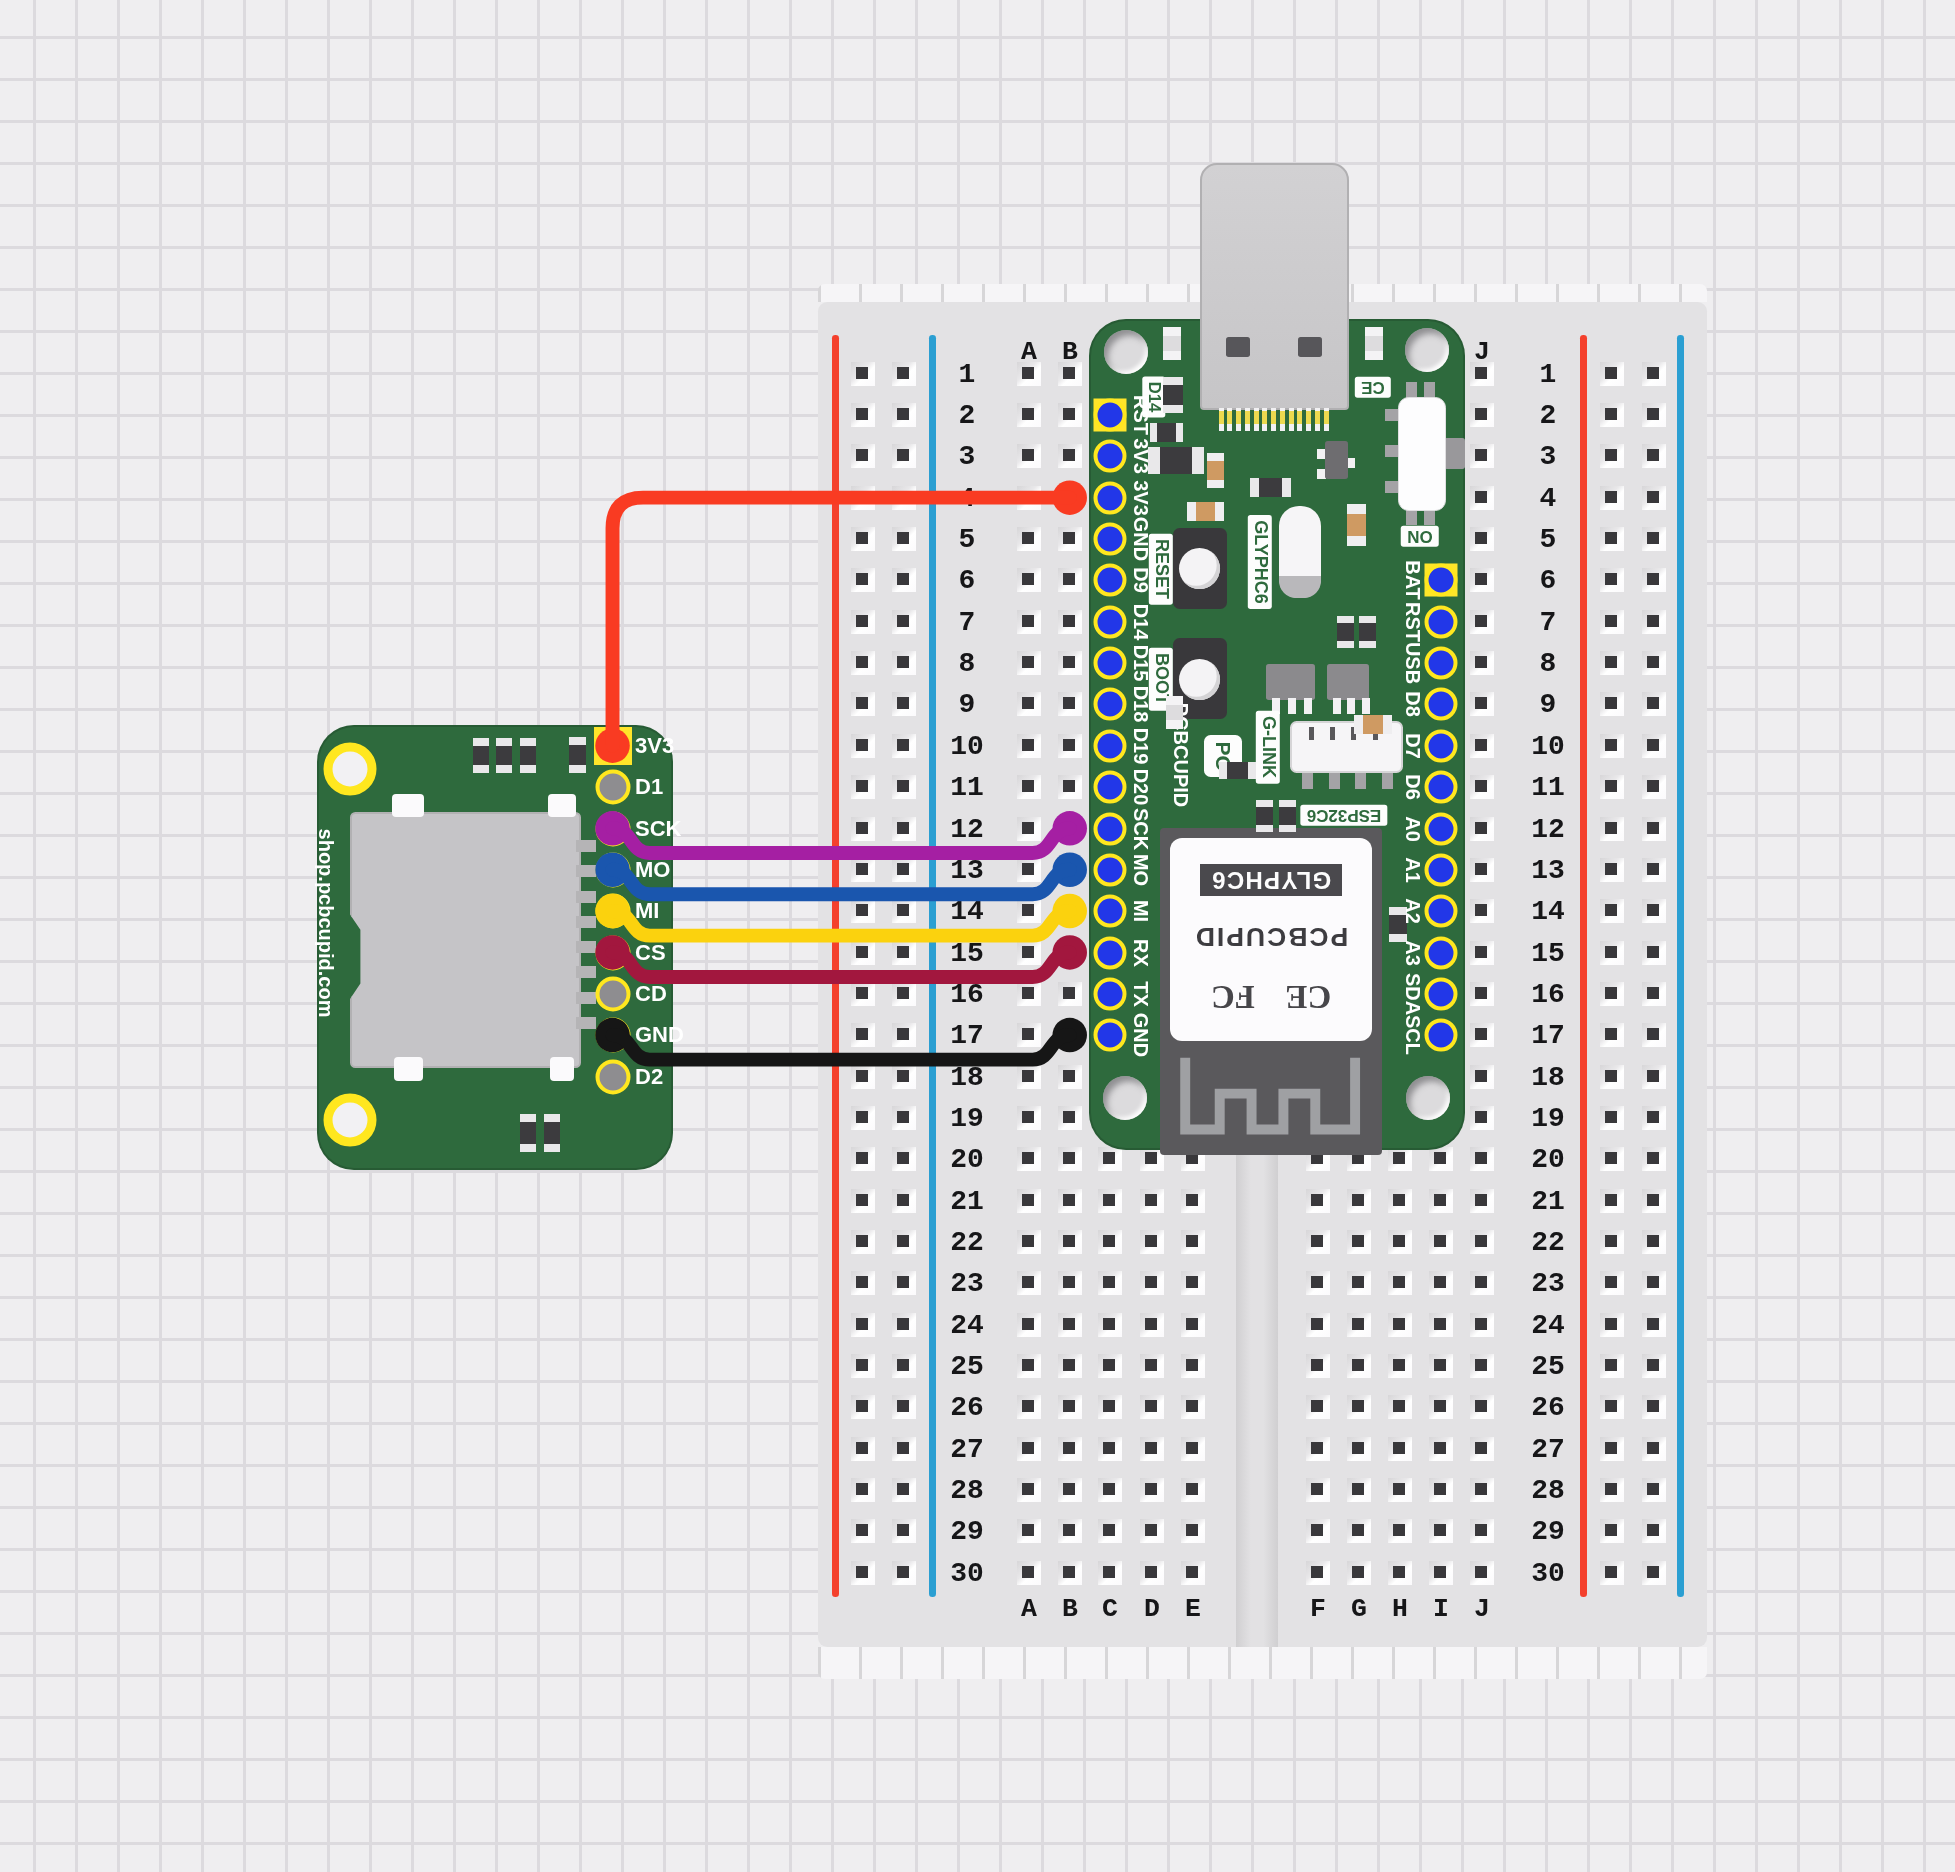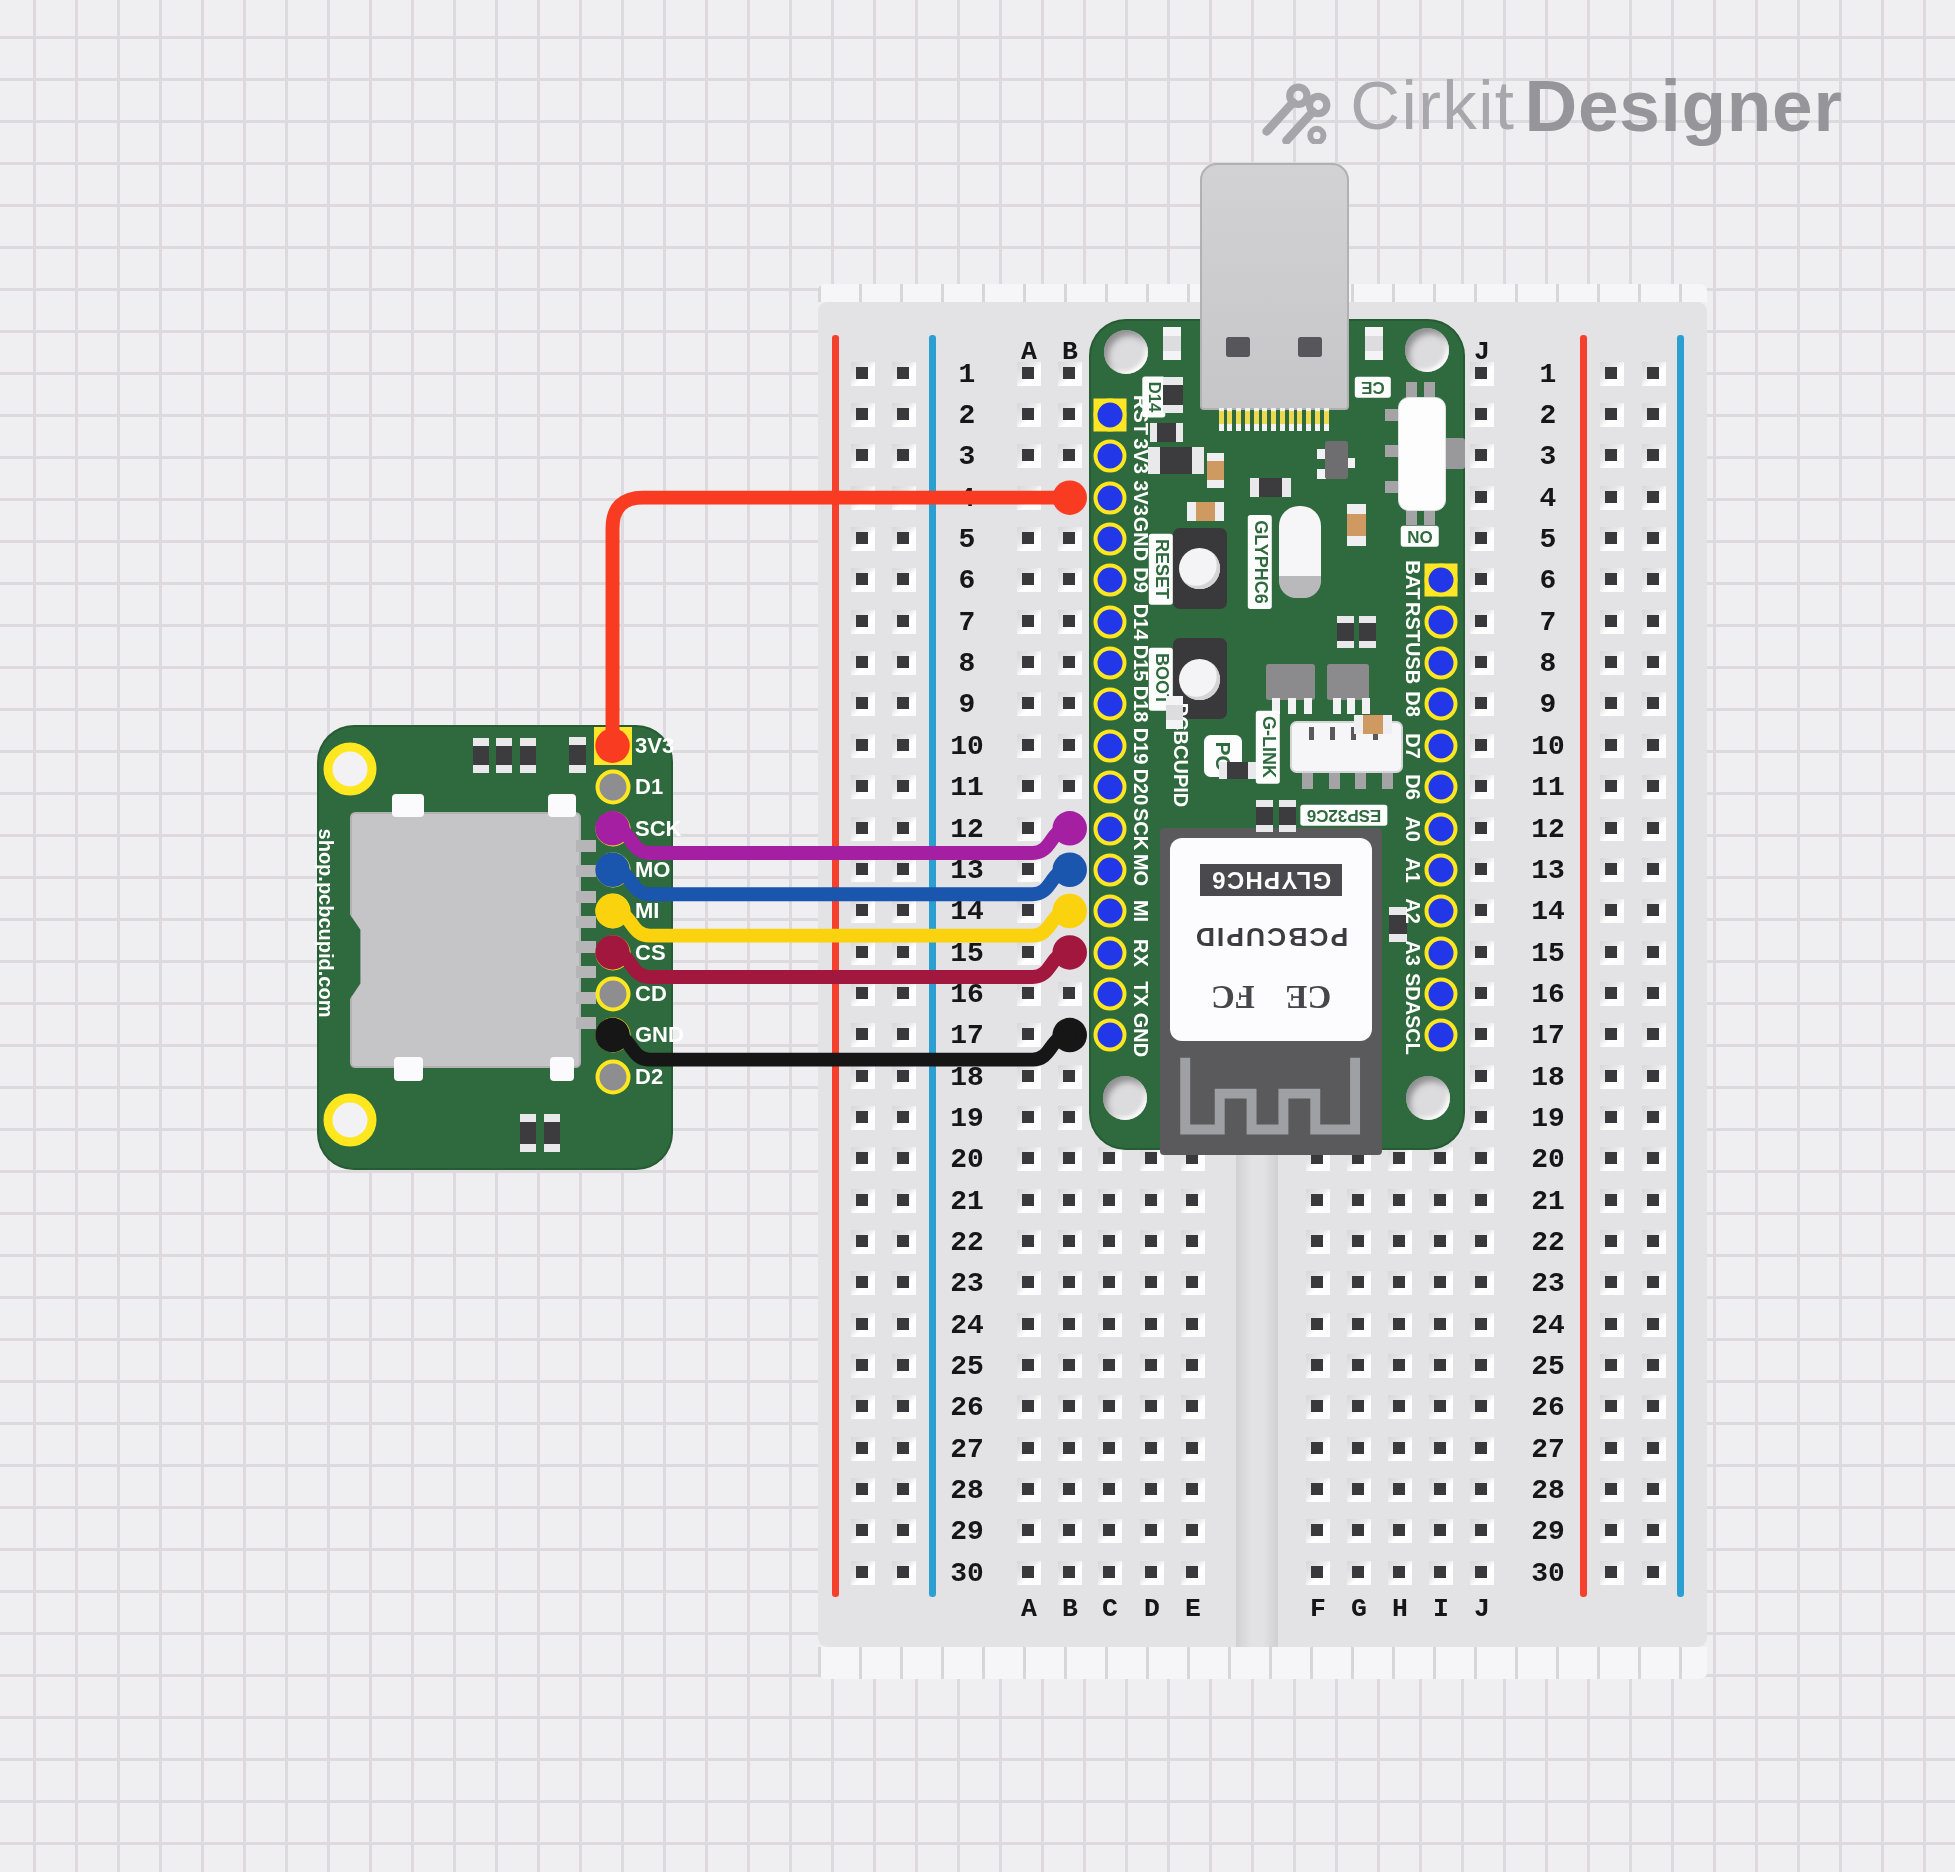--- a/index.html
+++ b/index.html
@@ -58,33 +58,20 @@
   #sticker-inner .marks{display:flex;gap:30.5px;font-size:33px;font-weight:bold;color:#47464a;font-family:"Liberation Serif",serif;}
   #sticker-inner .brand{font-size:26.5px;font-weight:bold;color:#3d3c40;letter-spacing:2px;}
   #sticker-inner .model{background:#4a494d;color:#fdfdfd;font-weight:bold;font-size:24px;padding:2px 10.6px;letter-spacing:1.3px;}
   svg{position:absolute;left:0;top:0;pointer-events:none;}
 </style>
 </head>
 <body>
 
 <div id="scene">
 
-  <div id="logo">
-    <svg width="80" height="76" viewBox="0 0 120 115" style="position:static">
-      <g stroke="#a6a6aa" stroke-width="13" stroke-linecap="round" fill="none">
-        <line x1="8" y1="96" x2="48" y2="52"></line>
-        <line x1="38" y1="110" x2="78" y2="66"></line>
-      </g>
-      <circle cx="56" cy="42" r="13" fill="none" stroke="#a6a6aa" stroke-width="11"></circle>
-      <circle cx="86" cy="56" r="13" fill="none" stroke="#a6a6aa" stroke-width="11"></circle>
-      <circle cx="84" cy="102" r="10" fill="none" stroke="#a6a6aa" stroke-width="9"></circle>
-    </svg>
-    <span class="lt">Cirkit</span>
-    <span class="lb">Designer</span>
-  </div>
 
   <div class="bb-bevel" style="top:284px;height:18px;border-radius:6.6px 6.6px 0 0;"></div>
   <div class="bb-bevel" style="top:1647px;height:32px;border-radius:0 0 6.6px 6.6px;"></div>
   <div id="bb-body"></div>
   <div id="bb-channel"></div>
   <div class="rail" style="left:832px;background:#f4402c;"></div>
   <div class="rail" style="left:929px;background:#2b9fd2;"></div>
   <div class="rail" style="left:1580px;background:#f4402c;"></div>
   <div class="rail" style="left:1677px;background:#2b9fd2;"></div>
   <div id="bb-holes">

